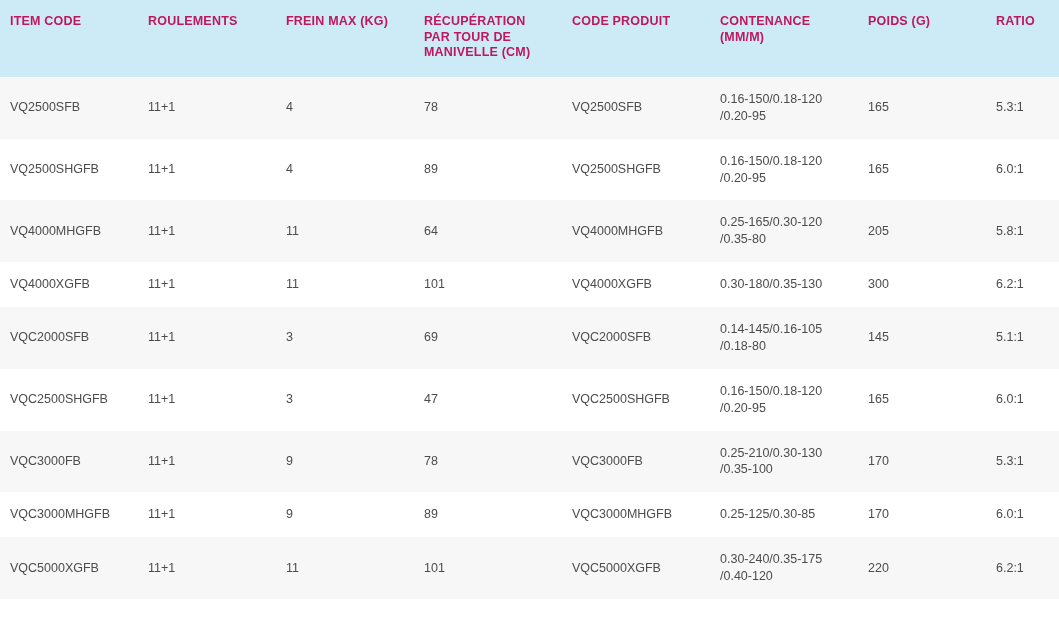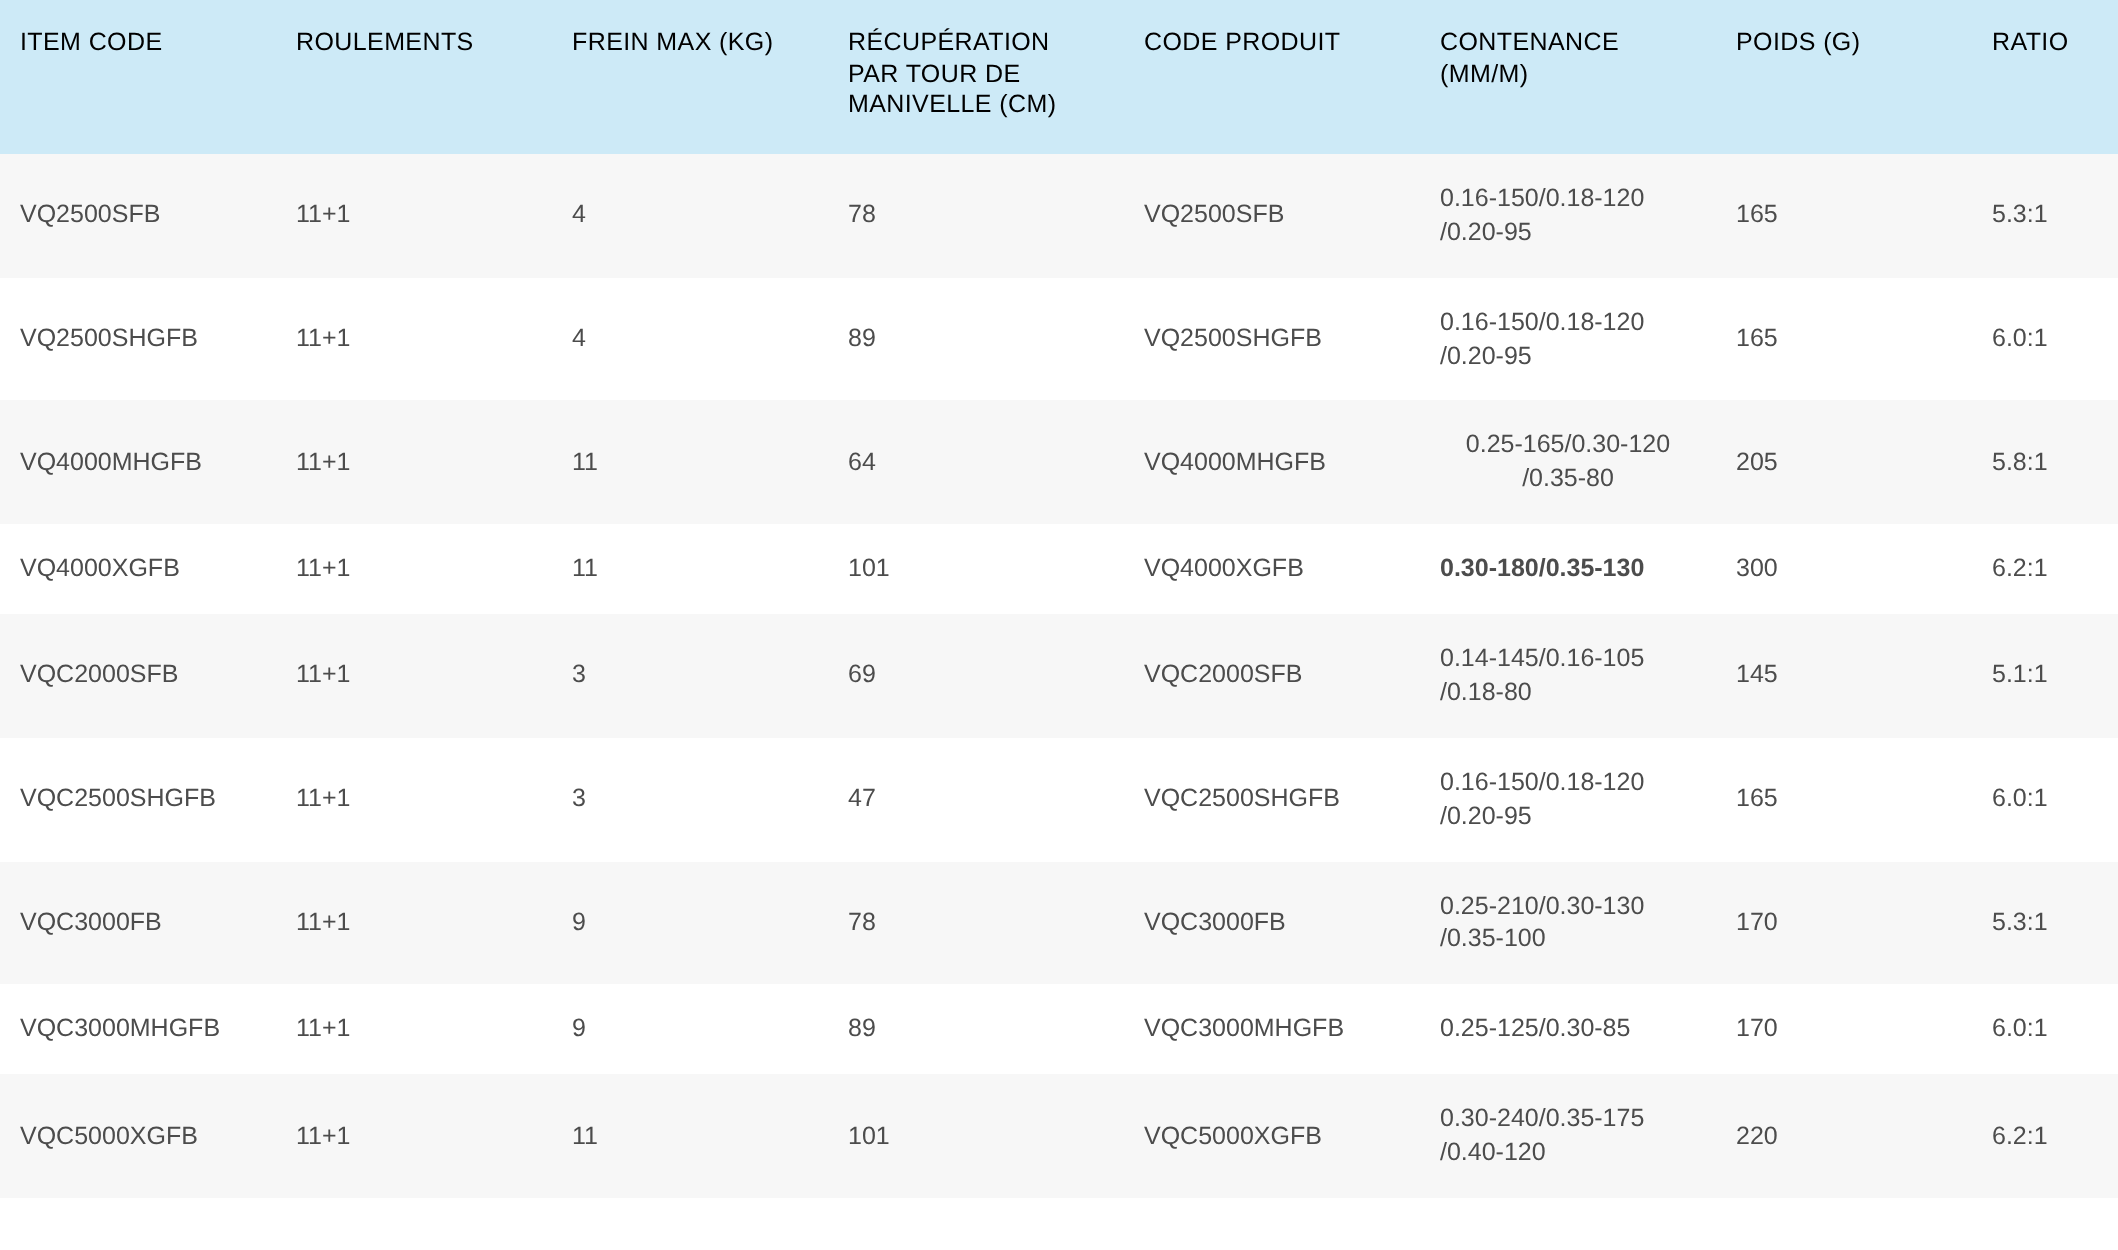--- a/index.html
+++ b/index.html
@@ -14,24 +14,24 @@
     color: #4c4c4c;
     overflow: hidden;
   }
   .spec-table {
     width: 1059px;
     border-collapse: collapse;
     table-layout: fixed;
   }
   .spec-table thead th {
     background: #cdeaf7;
-    color: #000000;
+    color: #be185d;
     text-transform: uppercase;
     font-size: 12.5px;
-    font-weight: normal;
+    font-weight: bold;
     letter-spacing: 0.2px;
     line-height: 1.25;
     text-align: left;
     vertical-align: top;
     padding: 14px 10px 16px 10px;
     border: none;
   }
   .spec-table tbody td {
     font-size: 12.5px;
     color: #4c4c4c;
@@ -102,33 +102,33 @@
       <td class="c6">165</td>
       <td class="c7">6.0:1</td>
 
     </tr>
     <tr class="odd">
       <td class="c0">VQ4000MHGFB</td>
       <td class="c1">11+1</td>
       <td class="c2">11</td>
       <td class="c3">64</td>
       <td class="c4">VQ4000MHGFB</td>
-      <td class="c5 cell-contenance" style="white-space: pre-line; text-align: center;">0.25-165/0.30-120
+      <td class="c5 cell-contenance" style="white-space: pre-line;">0.25-165/0.30-120
 /0.35-80</td>
       <td class="c6">205</td>
       <td class="c7">5.8:1</td>
 
     </tr>
     <tr class="even">
       <td class="c0">VQ4000XGFB</td>
       <td class="c1">11+1</td>
       <td class="c2">11</td>
       <td class="c3">101</td>
       <td class="c4">VQ4000XGFB</td>
-      <td class="c5 cell-contenance" style="white-space: pre-line; font-weight: bold;">0.30-180/0.35-130</td>
+      <td class="c5 cell-contenance" style="white-space: pre-line;">0.30-180/0.35-130</td>
       <td class="c6">300</td>
       <td class="c7">6.2:1</td>
 
     </tr>
     <tr class="odd">
       <td class="c0">VQC2000SFB</td>
       <td class="c1">11+1</td>
       <td class="c2">3</td>
       <td class="c3">69</td>
       <td class="c4">VQC2000SFB</td>

